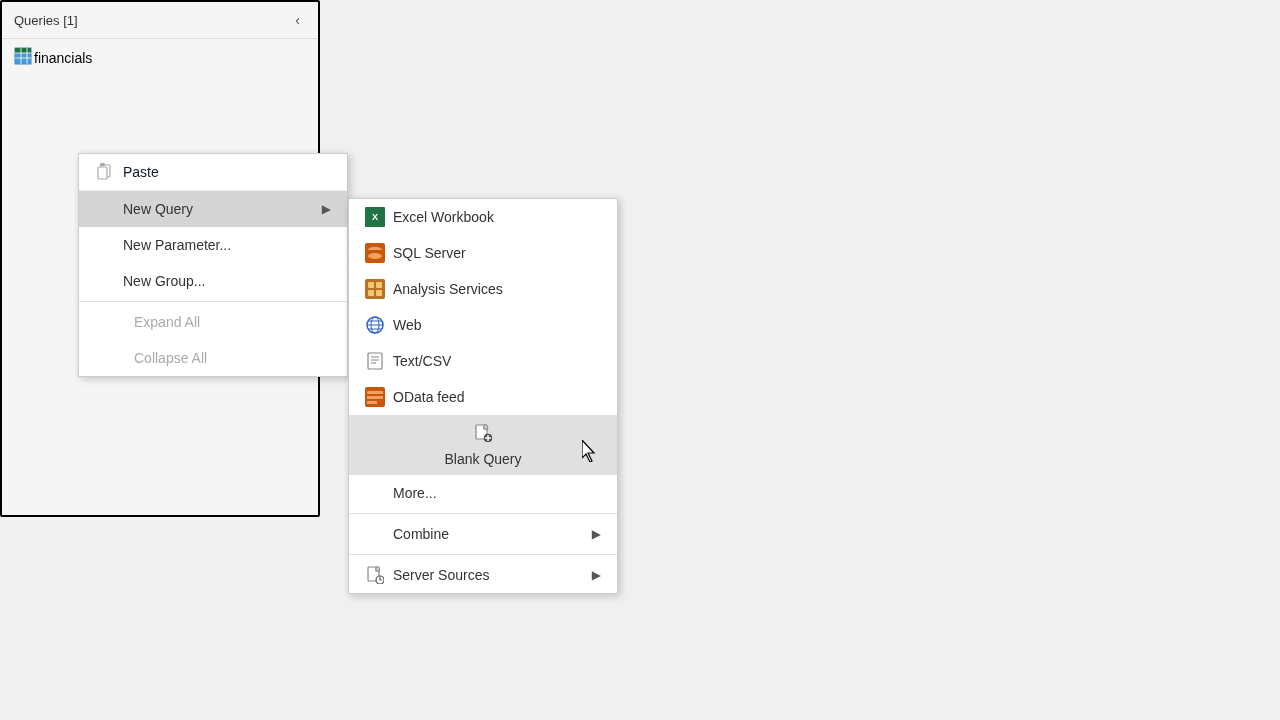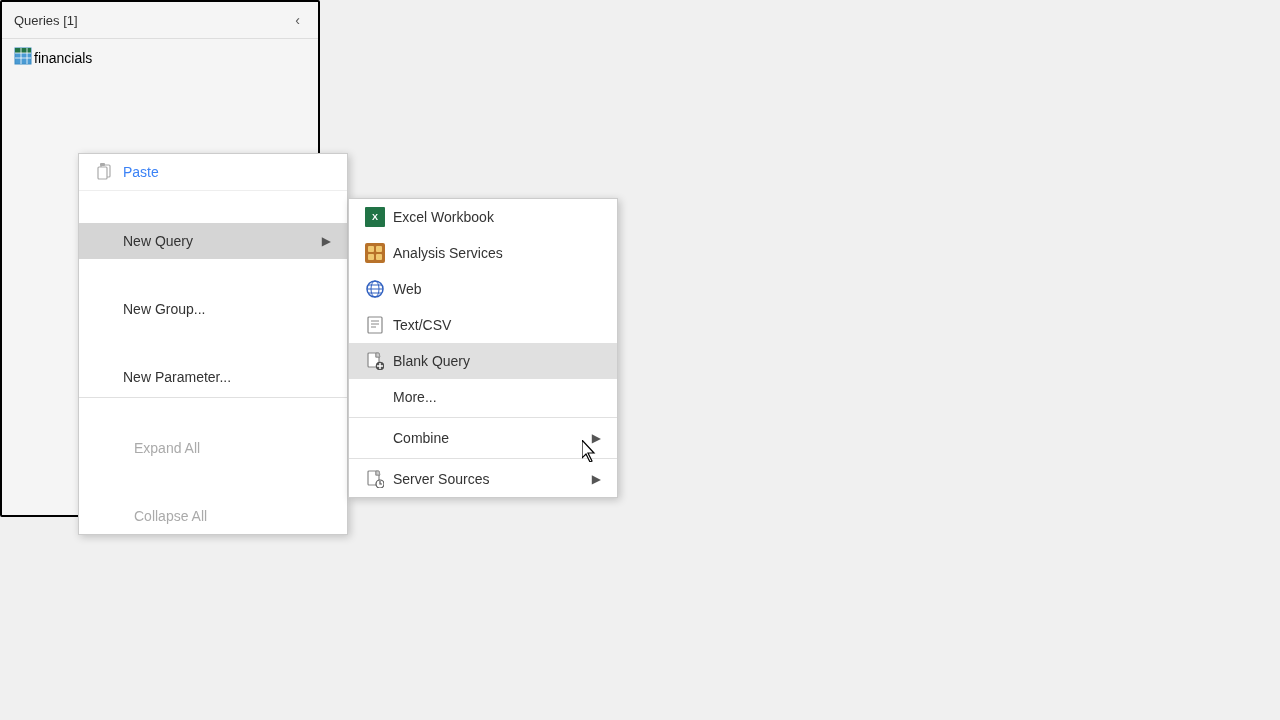--- a/index.html
+++ b/index.html
@@ -68,21 +68,20 @@
     }
 
     .menu-item {
       display: flex;
       align-items: center;
       padding: 8px 16px;
       cursor: pointer;
       color: #333;
       gap: 8px;
       min-height: 36px;
-      margin-top: 32px;
     }
 
     .menu-item.highlighted {
       background: #d5d5d5;
     }
 
     .menu-item.disabled {
       color: #aaa;
       cursor: default;
       gap: 19px;
@@ -192,39 +191,39 @@
 <div class="context-menu">
 
   <div class="paste-item">
     <span class="menu-item-icon">
       <svg width="16" height="18" viewBox="0 0 16 18" fill="none">
         <rect x="4" y="2" width="9" height="12" rx="1" stroke="#aaa" stroke-width="1.2" fill="white"></rect>
         <rect x="1" y="4" width="9" height="12" rx="1" stroke="#aaa" stroke-width="1.2" fill="white"></rect>
         <rect x="3" y="0" width="5" height="3" rx="1" fill="#aaa"></rect>
       </svg>
     </span>
-    <span style="color:#3b82f6;">Paste</span>
+    <span style="color:#0f172a;">Paste</span>
   </div>
 
   <div class="menu-item highlighted">
     <span class="menu-item-icon"></span>
     <span style="font-weight:500;">New Query</span>
     <span class="arrow">▶</span>
   </div>
 
   <div class="menu-item">
     <span class="menu-item-icon"></span>
+    <span>New Parameter...</span>
+  </div>
+
+  <div class="menu-item">
+    <span class="menu-item-icon"></span>
     <span>New Group...</span>
   </div>
 
-  <div class="menu-item">
-    <span class="menu-item-icon"></span>
-    <span>New Parameter...</span>
-  </div>
-
   <div class="menu-divider"></div>
 
   <div class="menu-item disabled">
     <span class="menu-item-icon"></span>
     <span>Expand All</span>
   </div>
 
   <div class="menu-item disabled">
     <span class="menu-item-icon"></span>
     <span>Collapse All</span>
@@ -233,20 +232,31 @@
 
 <div class="submenu">
 
   <div class="submenu-item">
     <span class="menu-item-icon">
       <div class="icon-excel">X</div>
     </span>
     <span>Excel Workbook</span>
   </div>
 
+  <div class="submenu-item">
+    <span class="menu-item-icon">
+      <svg width="20" height="20" viewBox="0 0 20 20">
+        <rect width="20" height="20" rx="2" fill="#c8570a"></rect>
+        <ellipse cx="10" cy="7" rx="7" ry="3" fill="#f0a060" stroke="#f0a060" stroke-width="0.5"></ellipse>
+        <rect x="3" y="7" width="14" height="6" fill="#c8570a"></rect>
+        <ellipse cx="10" cy="13" rx="7" ry="3" fill="#f0a060"></ellipse>
+      </svg>
+    </span>
+    <span>SQL Server</span>
+  </div>
 
   <div class="submenu-item">
     <span class="menu-item-icon">
       <svg width="20" height="20" viewBox="0 0 20 20">
         <rect width="20" height="20" rx="2" fill="#b8722a"></rect>
         <rect x="3" y="3" width="6" height="6" fill="#f0c870" rx="1"></rect>
         <rect x="11" y="3" width="6" height="6" fill="#f0c870" rx="1"></rect>
         <rect x="3" y="11" width="6" height="6" fill="#f0c870" rx="1"></rect>
         <rect x="11" y="11" width="6" height="6" fill="#f0c870" rx="1"></rect>
       </svg>
@@ -272,22 +282,33 @@
       <svg width="18" height="18" viewBox="0 0 18 18">
         <rect x="2" y="1" width="14" height="16" rx="1" fill="white" stroke="#888" stroke-width="1.2"></rect>
         <line x1="5" y1="5" x2="13" y2="5" stroke="#888" stroke-width="1"></line>
         <line x1="5" y1="8" x2="13" y2="8" stroke="#888" stroke-width="1"></line>
         <line x1="5" y1="11" x2="10" y2="11" stroke="#888" stroke-width="1"></line>
       </svg>
     </span>
     <span>Text/CSV</span>
   </div>
 
-
-  <div class="submenu-item highlighted" style="background:#e0e0e0;">
+  <div class="submenu-item">
+    <span class="menu-item-icon">
+      <svg width="20" height="20" viewBox="0 0 20 20">
+        <rect width="20" height="20" rx="2" fill="#c8570a"></rect>
+        <rect x="2" y="4" width="16" height="3" fill="#f0a060" rx="0.5"></rect>
+        <rect x="2" y="9" width="16" height="3" fill="#f0a060" rx="0.5"></rect>
+        <rect x="2" y="14" width="10" height="3" fill="#f0a060" rx="0.5"></rect>
+      </svg>
+    </span>
+    <span>OData feed</span>
+  </div>
+
+  <div class="submenu-item highlighted" style="background:#e0e0e0;flex-direction:column;">
     <span class="menu-item-icon">
       <svg width="18" height="18" viewBox="0 0 18 18">
         <rect x="2" y="1" width="11" height="14" rx="1" fill="white" stroke="#888" stroke-width="1.2"></rect>
         <polyline points="10,1 10,5 14,5" fill="none" stroke="#888" stroke-width="1.2"></polyline>
         <polygon points="10,1 13,1 14,5 10,5" fill="#ccc" stroke="#888" stroke-width="0.8"></polygon>
         <circle cx="14" cy="14" r="4" fill="#555" stroke="#333" stroke-width="0.5"></circle>
         <line x1="14" y1="11" x2="14" y2="17" stroke="white" stroke-width="1.5"></line>
         <line x1="11" y1="14" x2="17" y2="14" stroke="white" stroke-width="1.5"></line>
       </svg>
     </span>

